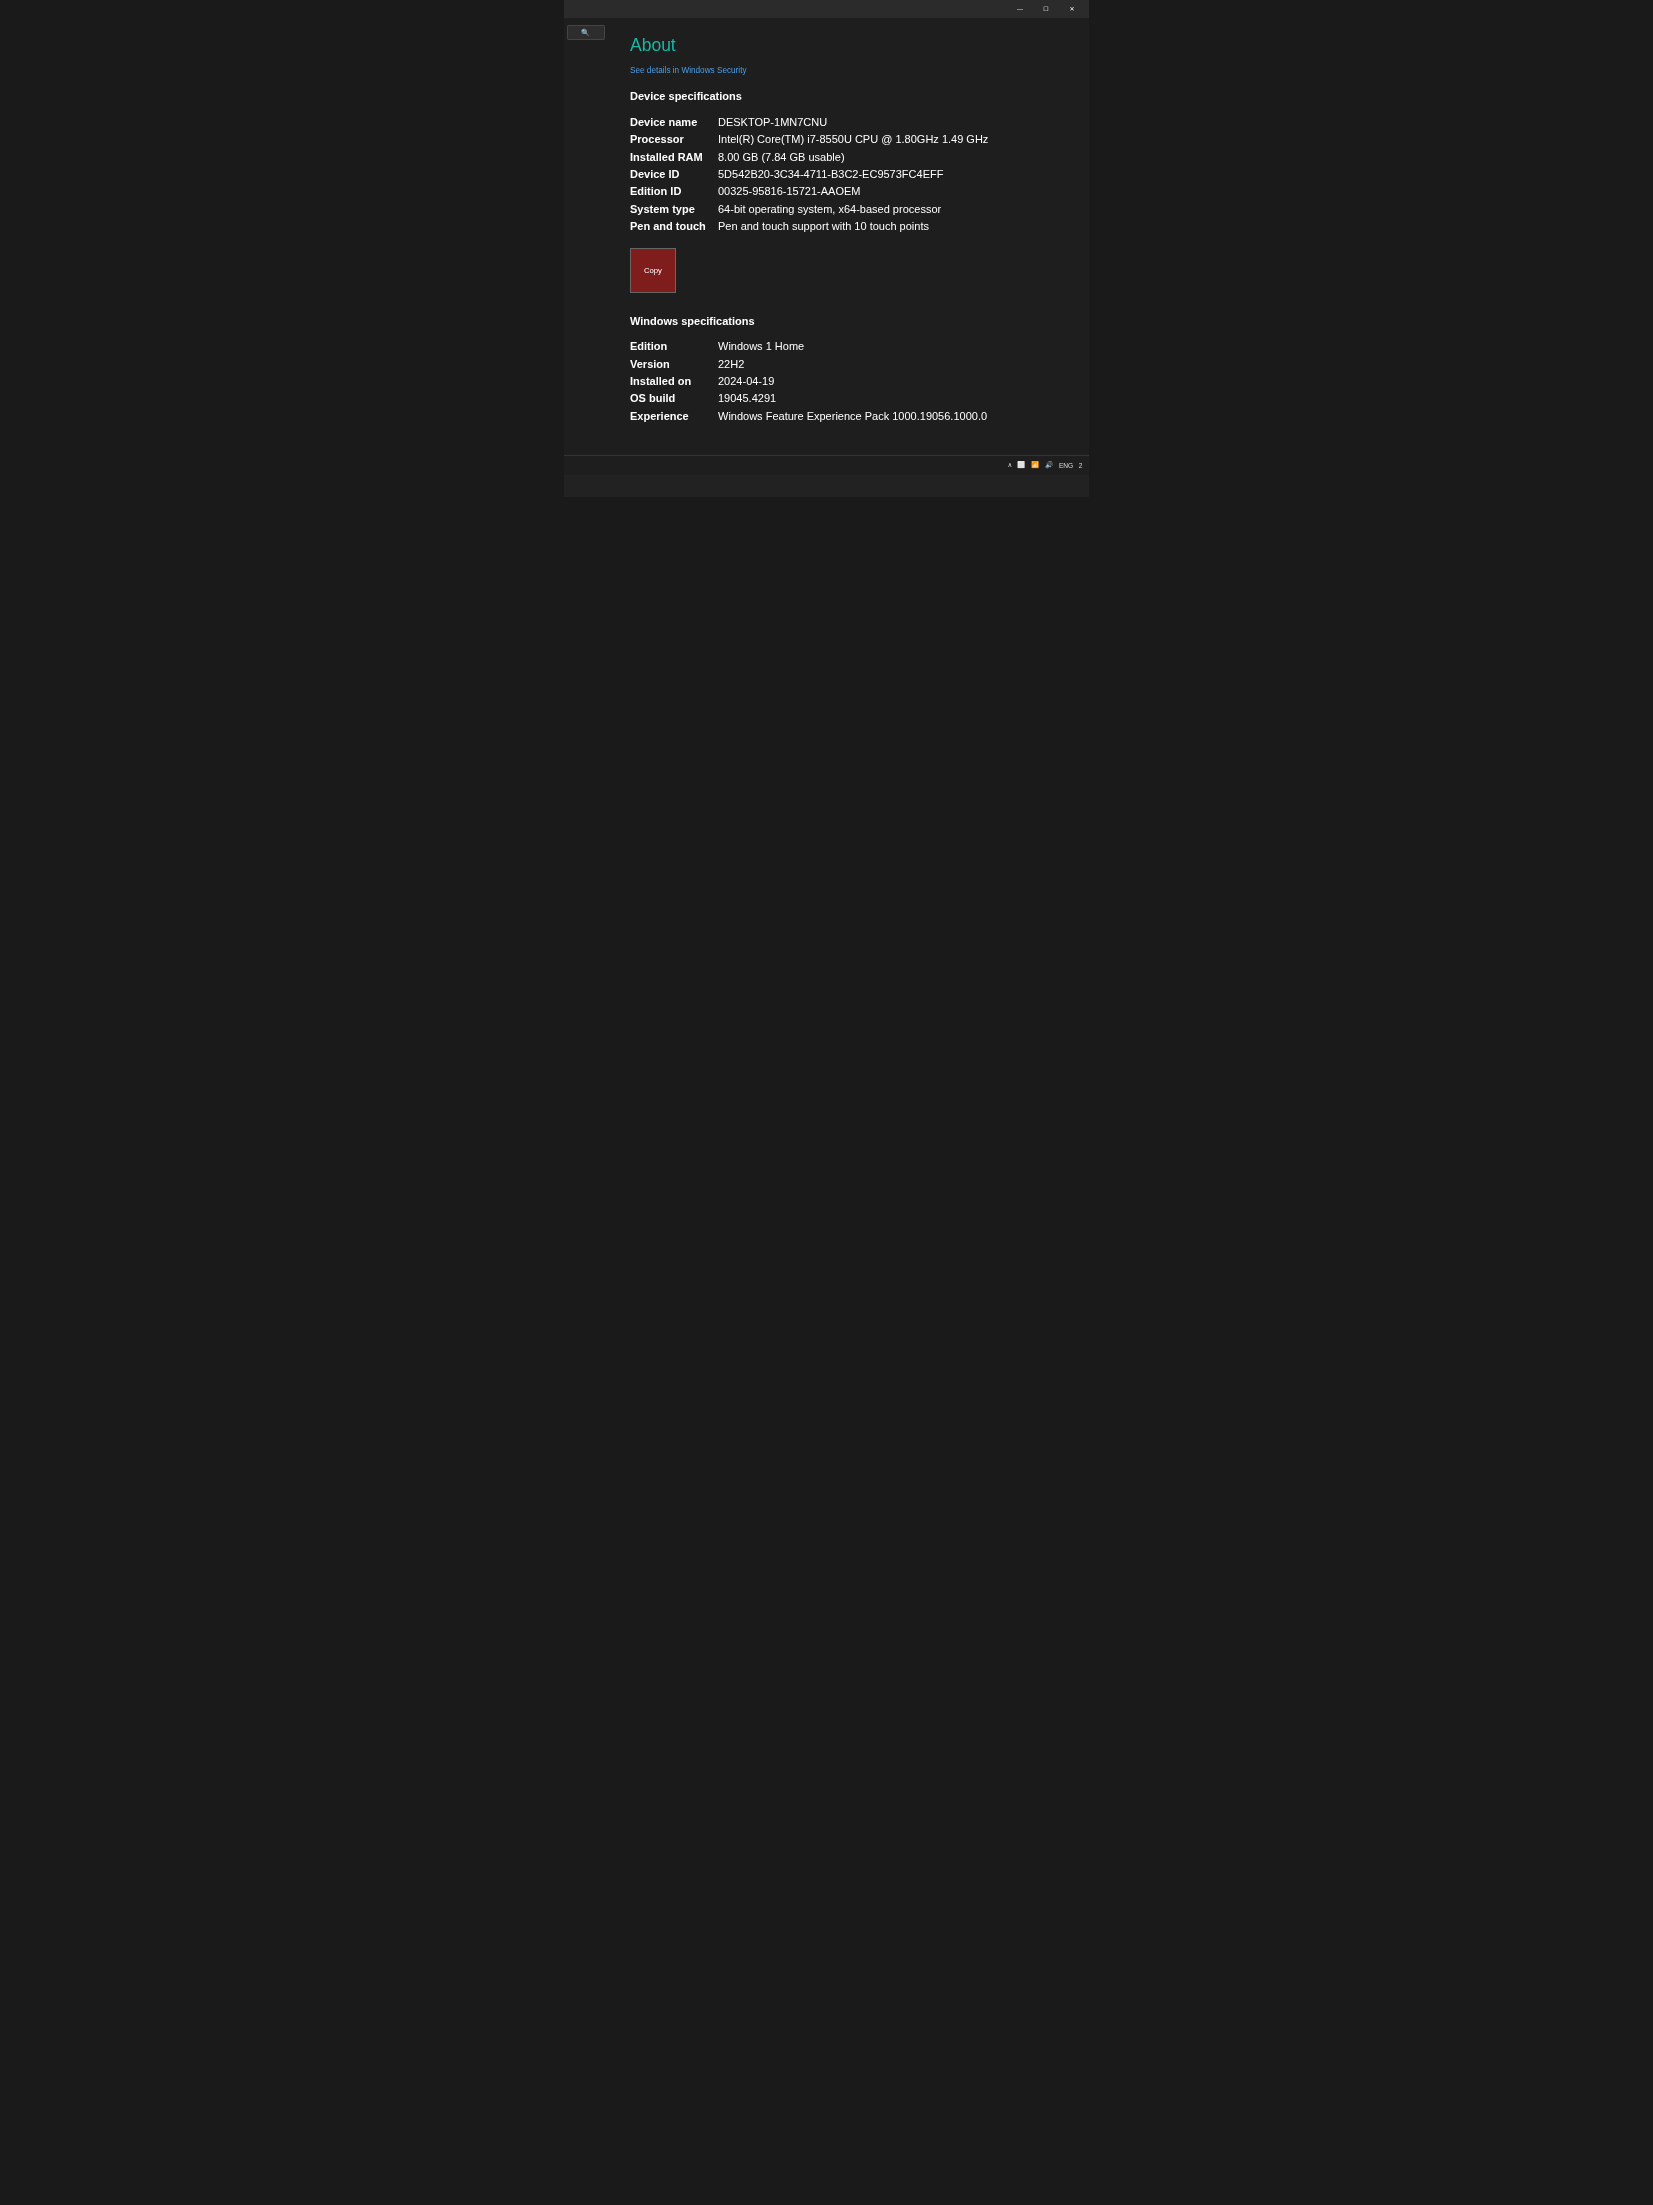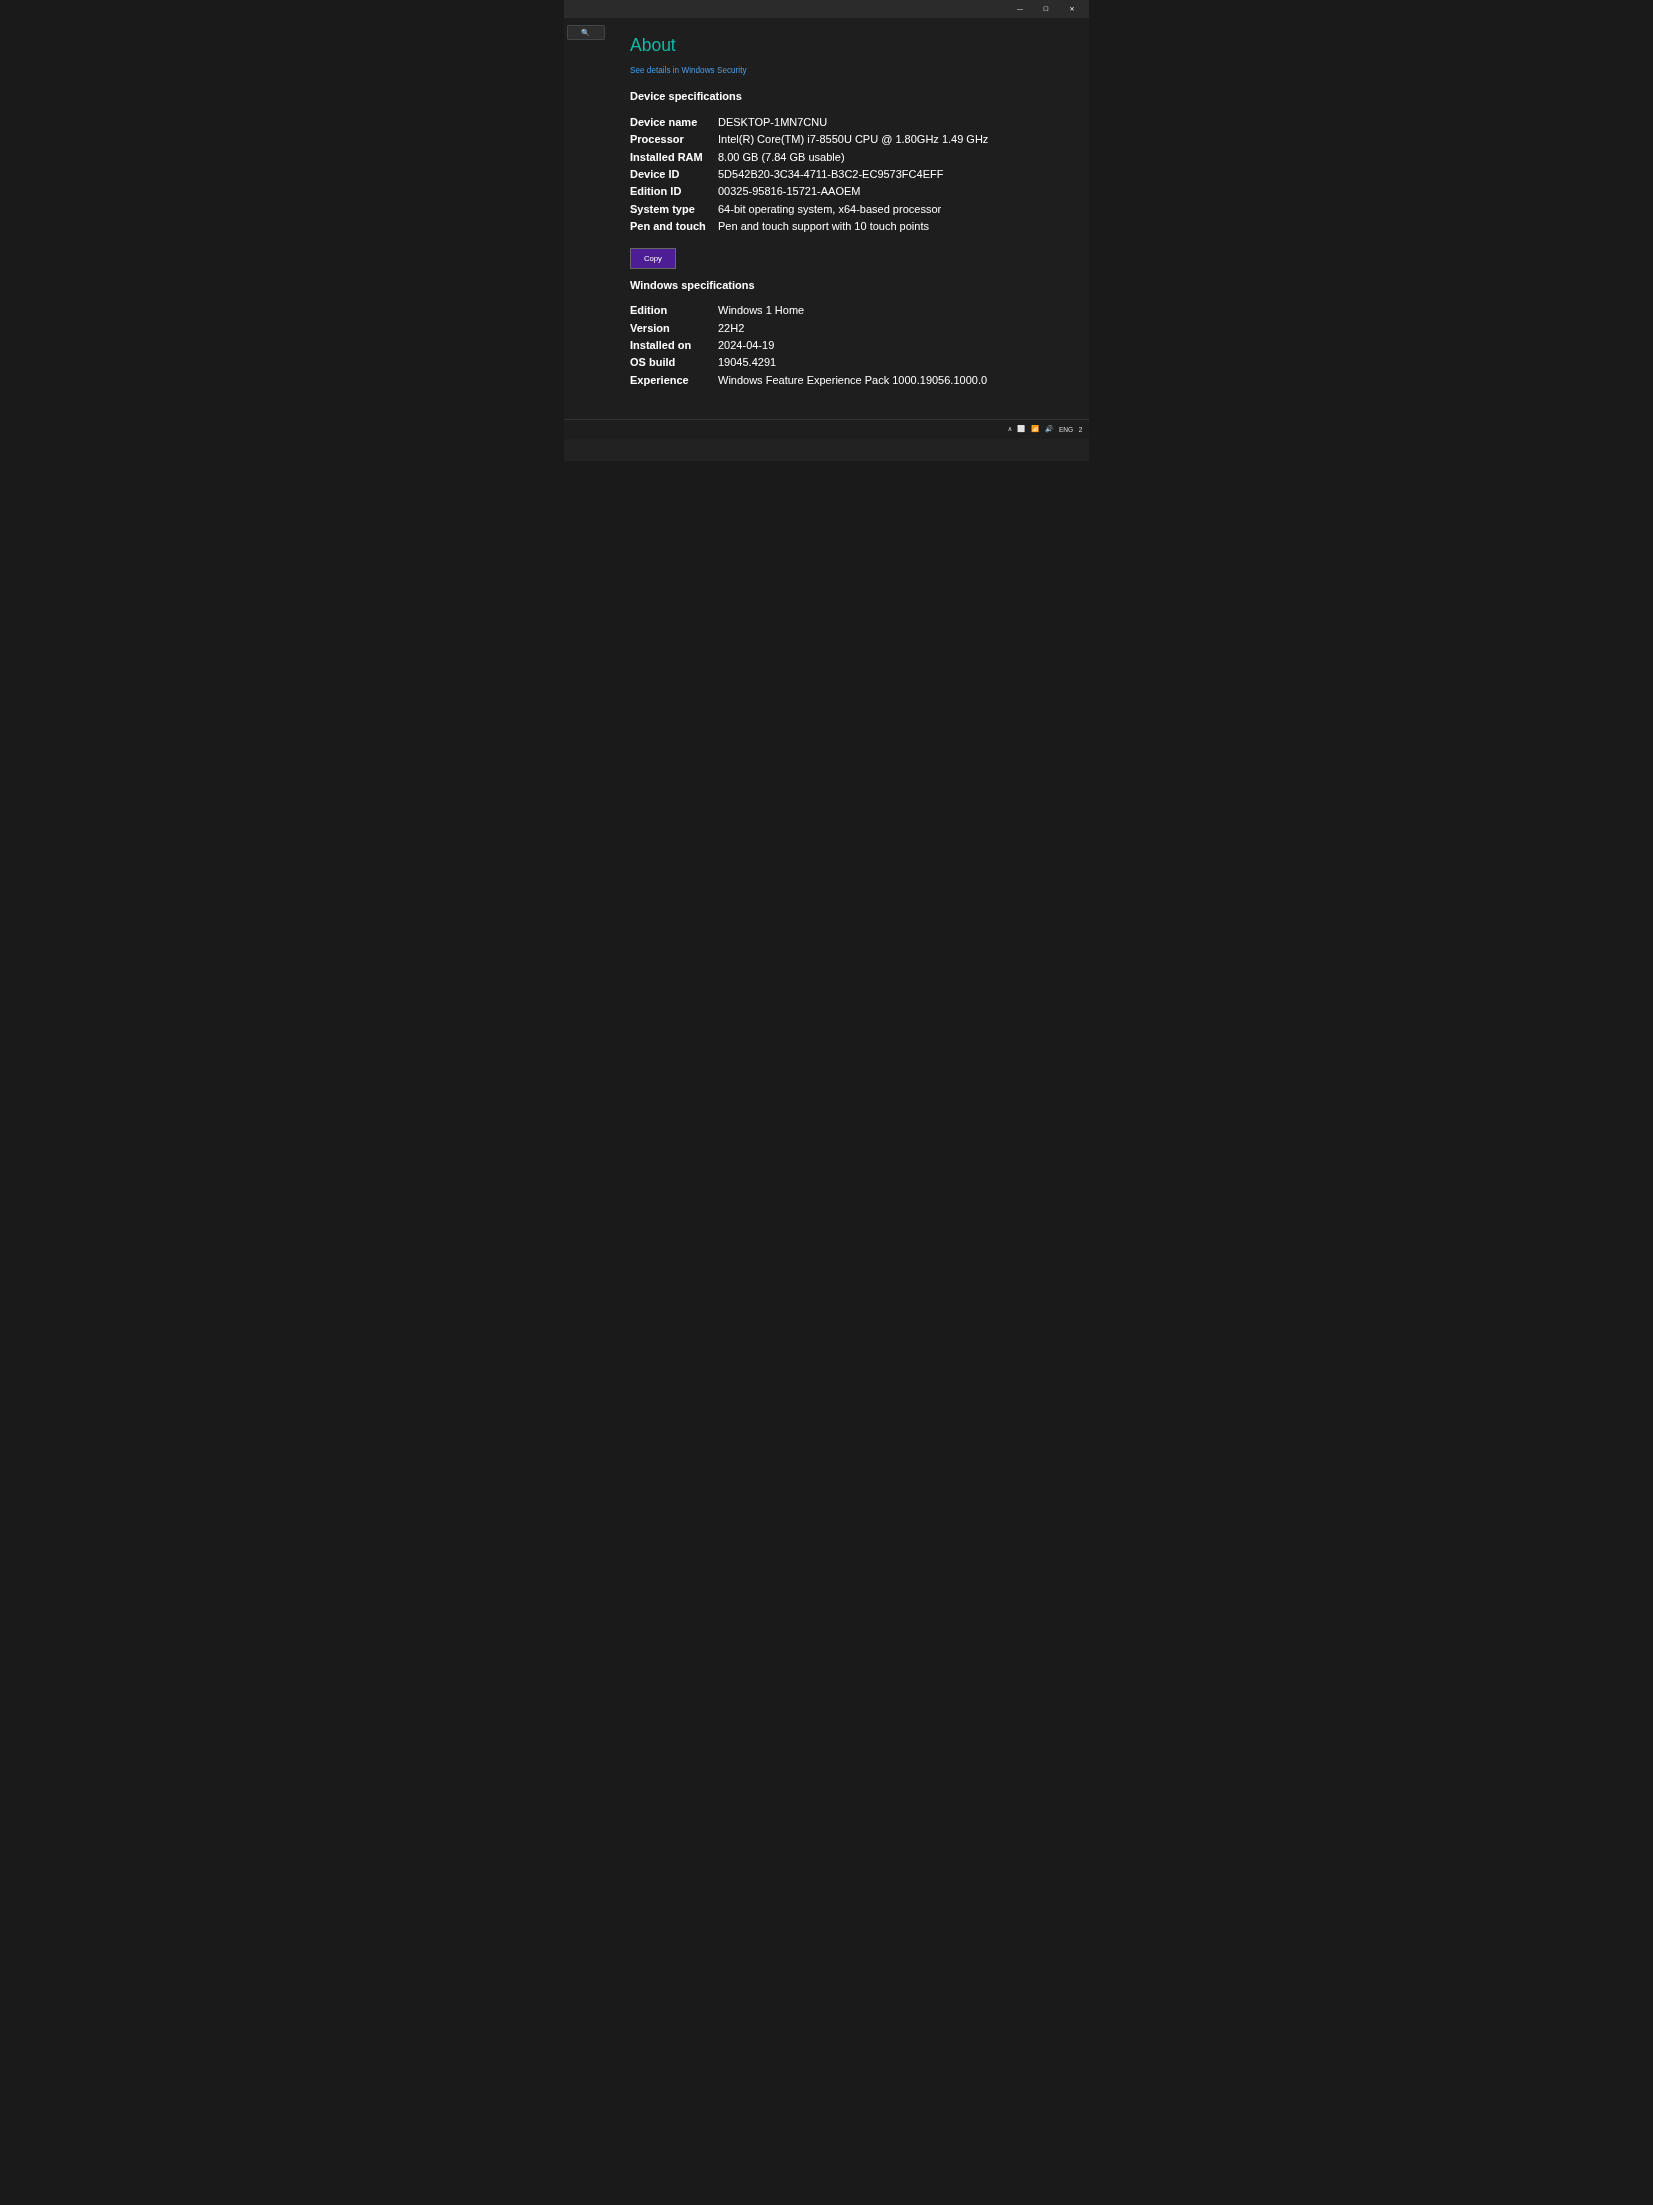--- a/index.html
+++ b/index.html
@@ -123,27 +123,27 @@
       min-width: 88px;
       flex-shrink: 0;
     }
 
     .spec-value {
       color: #fff;
       font-weight: 400;
     }
 
     .btn-copy {
-      background: #4c1d95;
+      background: #7f1d1d;
       border: 0.5px solid #666;
       color: #fff;
-      padding: 5px 13px;
+      padding: 17px 13px;
       font-size: 7.7px;
       cursor: pointer;
-      margin-bottom: 1px;
+      margin-bottom: 13px;
       display: inline-block;
     }
 
     .btn-rename {
       background: #3a3a3a;
       border: 0.5px solid #666;
       color: #fff;
       padding: 4.4px 11px;
       font-size: 7.7px;
       cursor: pointer;

